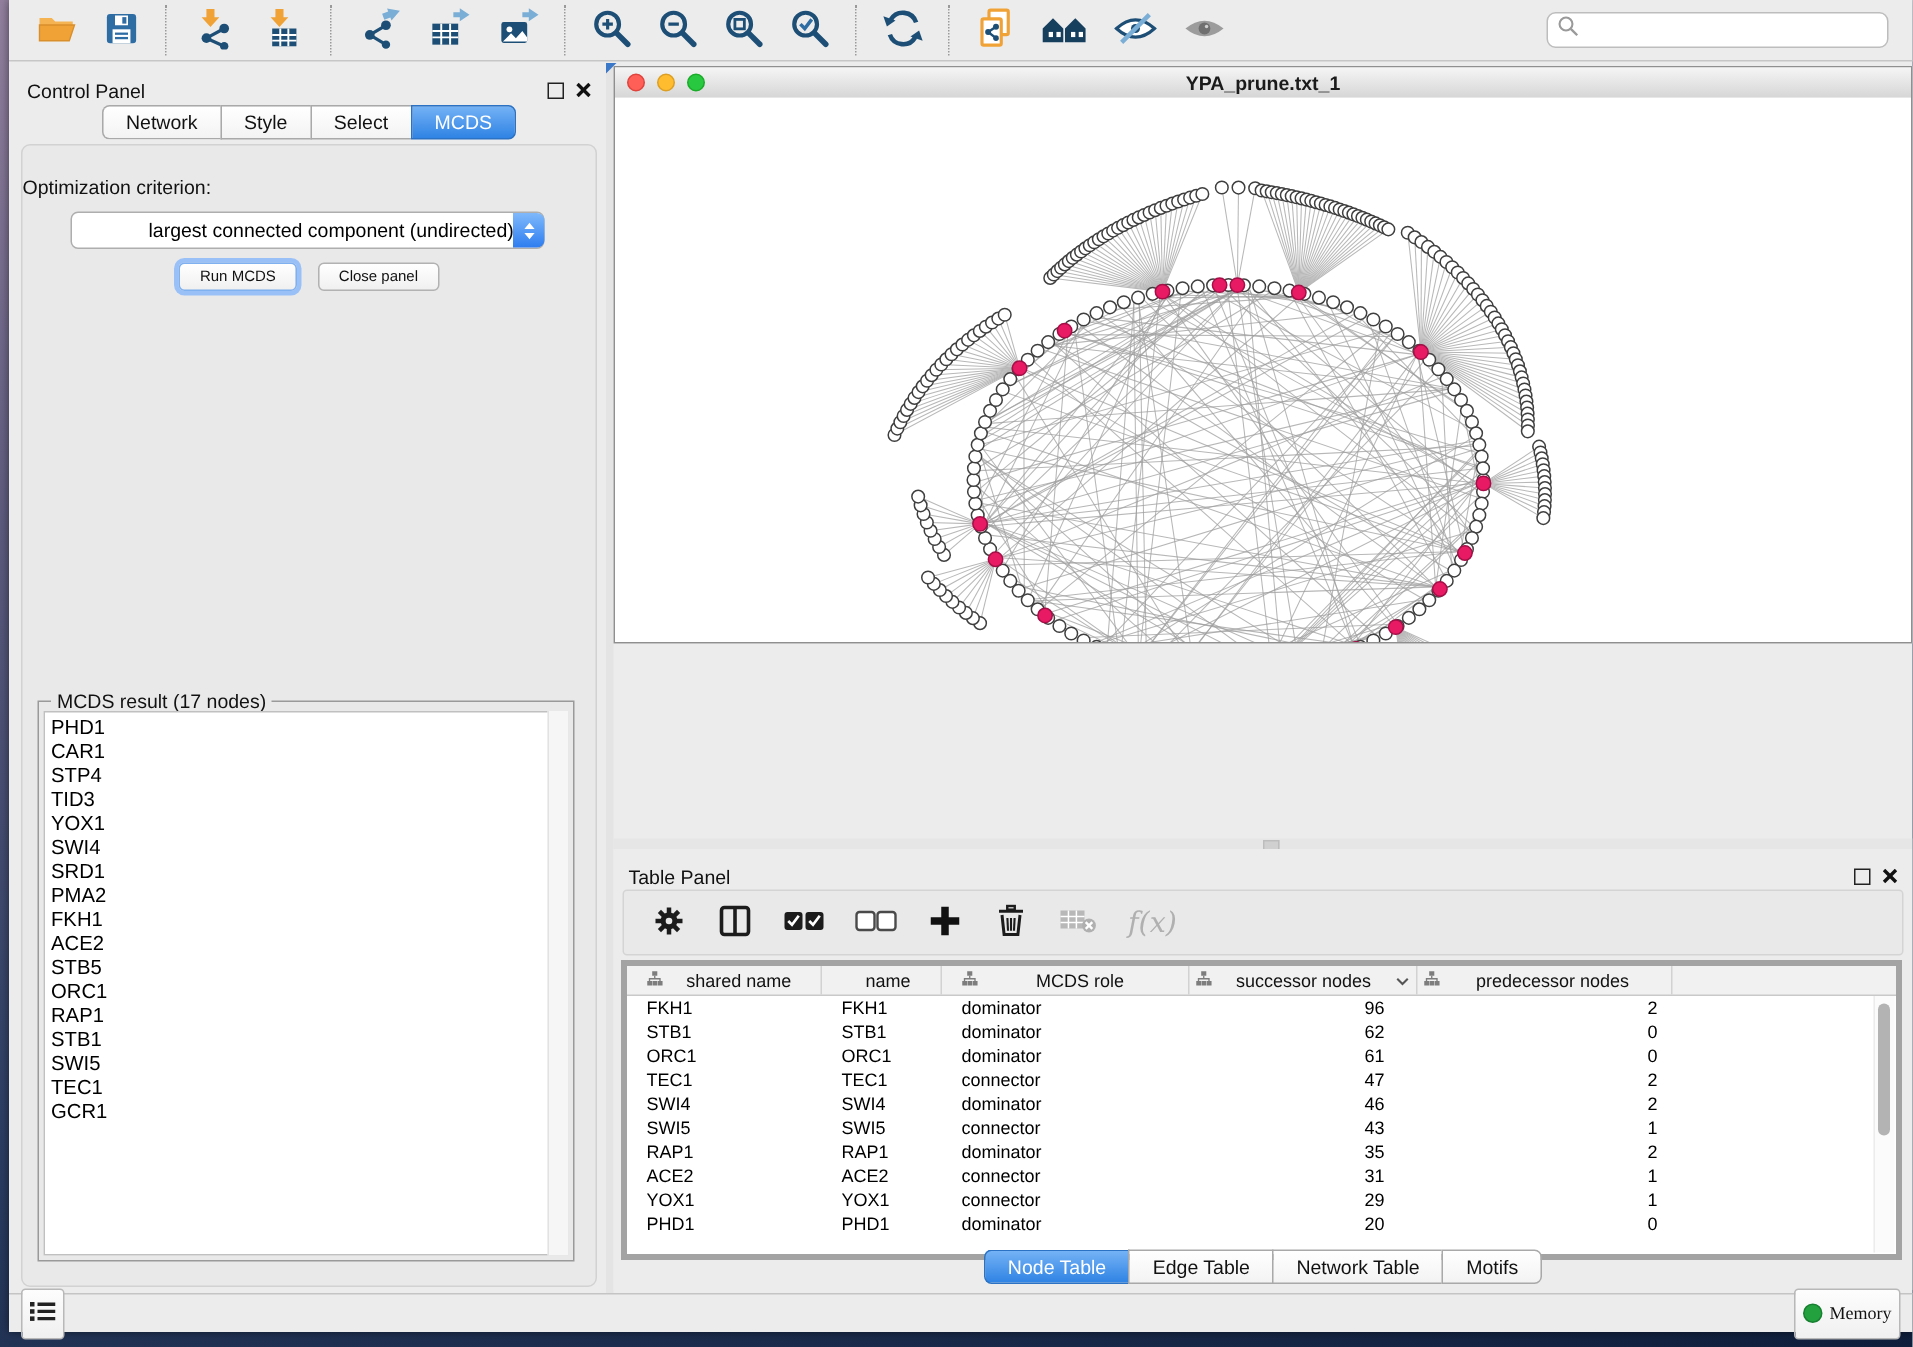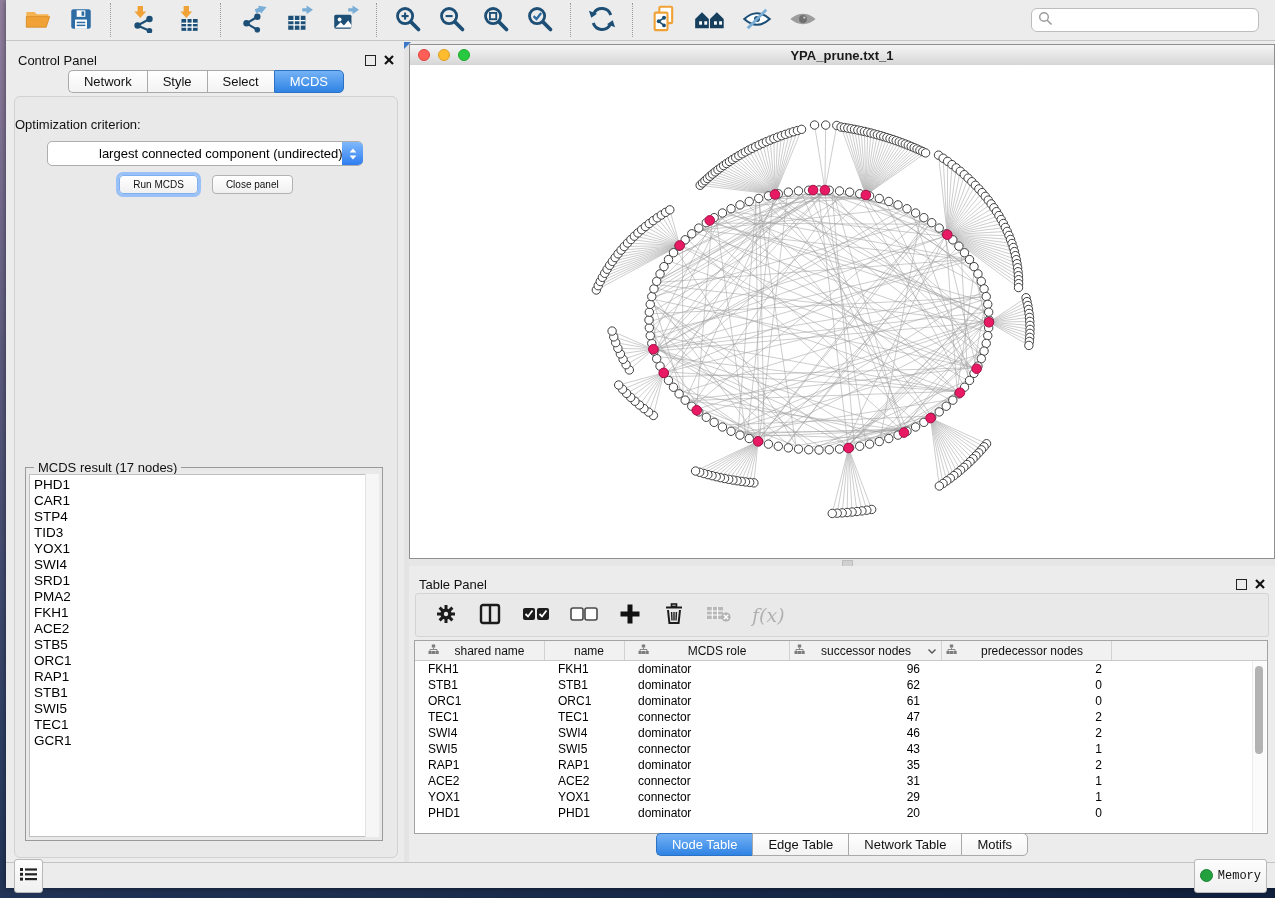--- a/index.html
+++ b/index.html
@@ -37,51 +37,51 @@
   .mcds-legend{position:absolute;top:-8px;left:8px;background:#e9e9e9;padding:0 4px;font-size:13px;color:#111;}
   .mcds-list{position:absolute;left:3px;right:3px;top:6px;bottom:3px;background:#fff;border:1px solid #c0c0c0;overflow:hidden;font-size:13.5px;padding:2px 0 0 4px;box-sizing:border-box;}
   .mcds-item{line-height:16px;color:#000;}
   .mcds-scroll{position:absolute;top:6px;bottom:3px;right:3px;width:13px;background:#f6f6f6;border-left:1px solid #e2e2e2;}
   
   .vsplit{position:absolute;left:398px;top:42px;width:5px;bottom:26px;background:#e4e4e4;cursor:col-resize;}
   .vsplit-arrow{position:absolute;left:0;top:0;width:0;height:0;border-top:7px solid #3c78c8;border-right:7px solid transparent;}
   .hsplit{position:absolute;left:403px;right:0;top:559px;height:7px;background:#e6e6e6;cursor:row-resize;}
   .hsplit-handle{position:absolute;left:50%;top:1px;width:9px;height:5px;background:#d0d0d0;border:1px solid #bdbdbd;}
   
-  .netframe{position:absolute;left:403px;top:44px;width:866px;height:515px;background:#fff;border:1px solid #8f8f8f;box-sizing:border-box;}
+  .netframe{position:absolute;left:403px;top:44px;width:866px;height:385px;background:#fff;border:1px solid #8f8f8f;box-sizing:border-box;}
   .net-titlebar{height:20px;background:linear-gradient(#f5f5f5,#d6d6d6);border-bottom:1px solid #b2b2b2;position:relative;display:flex;align-items:center;}
   .lights{display:flex;gap:8px;margin-left:8px;}
   .light{width:12px;height:12px;border-radius:50%;box-sizing:border-box;cursor:pointer;}
   .light.red{background:#ff5f57;border:1px solid #df433c;}
   .light.yellow{background:#febc2e;border:1px solid #dd9f23;}
   .light.green{background:#28c840;border:1px solid #1aab29;}
   .net-title{position:absolute;left:0;right:0;text-align:center;font-size:13px;font-weight:bold;color:#1a1a1a;}
   .netcanvas{position:absolute;left:0;top:20px;right:0;bottom:0;background:#fff;overflow:hidden;cursor:default;}
   
   .tp{position:absolute;left:403px;top:566px;width:866px;bottom:28px;background:#ececec;}
   .tp-toolbar{position:absolute;left:6px;right:6px;top:27px;height:44px;background:#e9e9e9;border:1px solid #d4d4d4;border-radius:3px;display:flex;align-items:center;padding:0 8px;box-sizing:border-box;}
   .tp-toolbar .tbtn{height:38px;margin:0 5px;}
   .fx{font-family:"DejaVu Serif","Liberation Serif",serif;font-style:italic;font-size:19px;color:#b0b0b0;}
-  .table{position:absolute;left:5px;right:7px;top:74px;height:192px;background:#fff;border:1px solid #a3a3a3;overflow:hidden;}
+  .table{position:absolute;left:5px;right:7px;top:74px;height:192px;background:#fff;border:4px solid #a3a3a3;overflow:hidden;}
   .thead{display:flex;height:19px;background:#f1f1f1;border-bottom:1px solid #c9c9c9;font-size:12px;color:#111;}
   .th{display:flex;align-items:center;border-right:1px solid #d2d2d2;box-sizing:border-box;padding:0 4px;cursor:pointer;}
   .th .lbl{flex:1;text-align:center;white-space:nowrap;overflow:hidden;}
   .tr{display:flex;height:16px;font-size:12px;color:#000;align-items:center;cursor:default;}
   .td{box-sizing:border-box;padding:0 4px;white-space:nowrap;overflow:hidden;}
   .c0{width:130px;padding-left:13px;}
   .c1{width:80px;padding-left:13px;}
   .c2{width:165px;padding-left:13px;}
   .c3{width:152px;text-align:right;padding-right:22px;justify-content:space-between;}
   .c4{width:170px;text-align:right;padding-right:10px;}
   .tscroll{position:absolute;right:1px;top:20px;bottom:1px;width:13px;background:#fbfbfb;border-left:1px solid #ececec;}
   .tthumb{position:absolute;left:2px;width:8px;top:5px;height:88px;background:#b3b3b3;border-radius:4px;}
   .tp-tabs{position:absolute;left:0;right:0;bottom:4px;display:flex;justify-content:center;align-items:center;}
   
   .statusbar{position:absolute;left:0;right:0;bottom:0;height:26px;background:#ececec;border-top:1px solid #c4c4c4;display:flex;align-items:center;padding:0 8px;box-sizing:border-box;}
-  .sbtn{background:linear-gradient(#fdfdfd,#f0f0f0);border:1px solid #b8b8b8;border-radius:3px;height:20px;display:flex;align-items:center;padding:16px 5px;cursor:pointer;font-size:12px;gap:5px;font-family:Liberation Mono, monospace;color:#111;}
+  .sbtn{background:linear-gradient(#fdfdfd,#f0f0f0);border:1px solid #b8b8b8;border-radius:3px;height:20px;display:flex;align-items:center;padding:16px 5px;cursor:pointer;font-size:12px;gap:5px;font-family:Liberation Serif, serif;color:#111;}
   .memdot{width:11px;height:11px;border-radius:50%;background:#23a13e;border:1px solid #188031;}
 </style>
 </head>
 <body>
 
 <div class="window">
 
   <div class="toolbar">
     <button class="tbtn">
         <span><svg width="28" height="26" viewBox="0 0 24 22">

